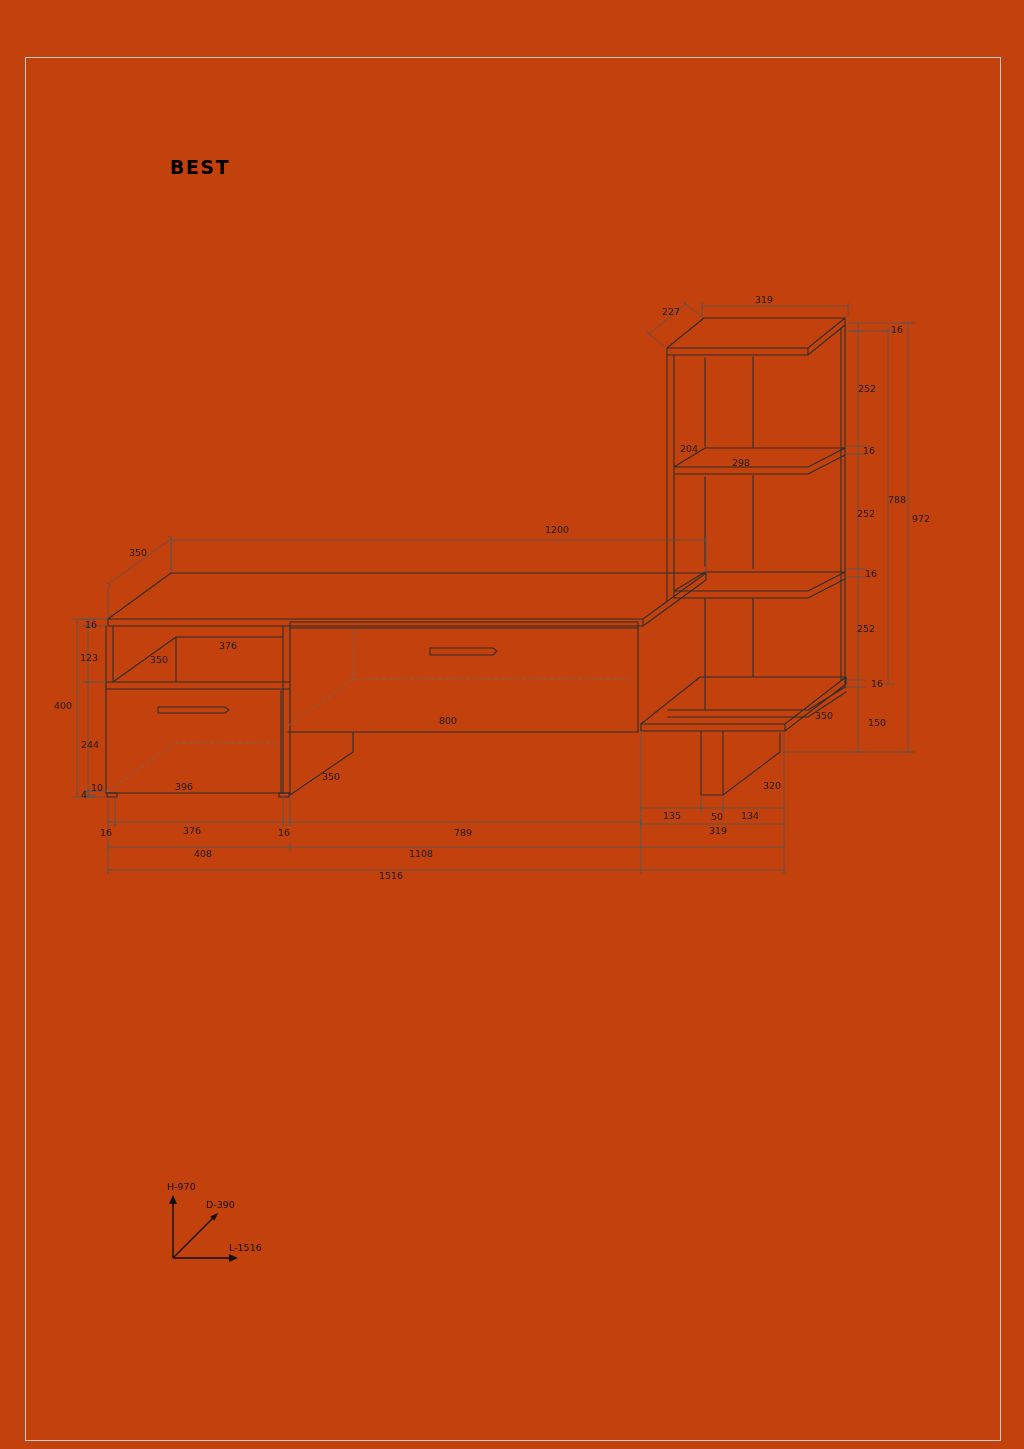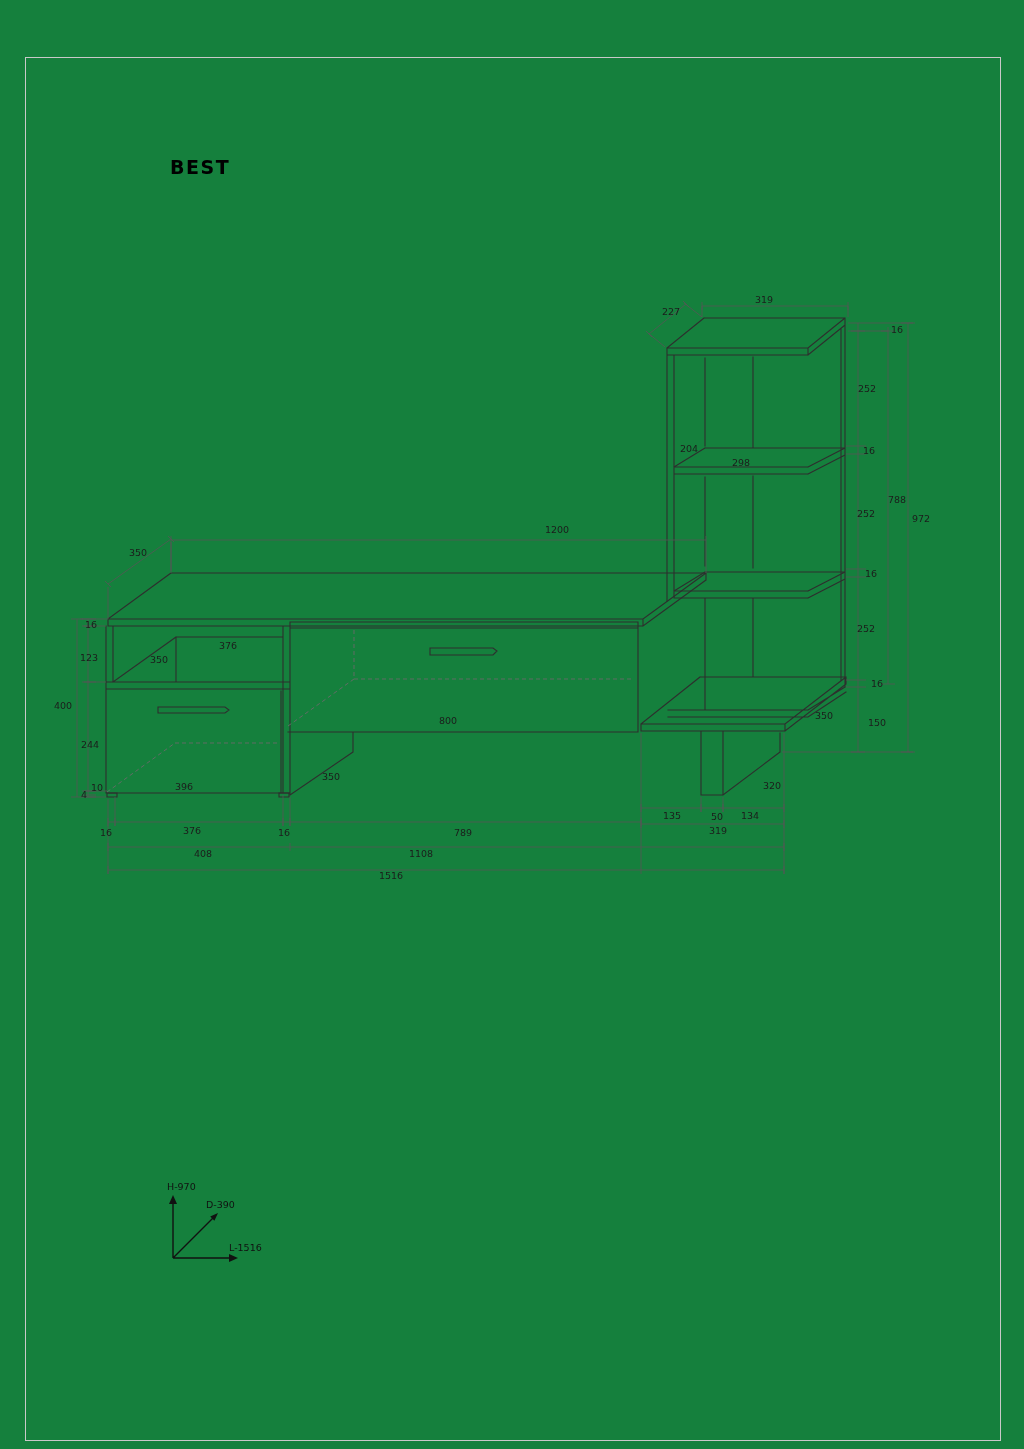--- a/index.html
+++ b/index.html
@@ -1,16 +1,16 @@
 <!DOCTYPE html>
 <html><head>
 <meta charset="utf-8">
 <style>
   html,body{margin:0;padding:0;background:#ffffff;}
-  .page{width:1024px;height:1449px;position:relative;background:#15803d;}
+  .page{width:1024px;height:1449px;position:relative;background:#c2410c;}
   svg{display:block;}
   svg text{font-family:"DejaVu Sans","Liberation Sans",sans-serif;font-size:9.5px;fill:#1c1c1c;text-anchor:middle;}
   svg text.title{font-size:19px;font-weight:bold;letter-spacing:1.5px;text-anchor:start;fill:#000;}
   svg text.axis-label{text-anchor:start;fill:#111;}
   .furniture{stroke:#2e2e2e;stroke-width:1.1;fill:none;stroke-linecap:square;}
   .hidden-edges{stroke:#6a6a6a;stroke-width:0.9;fill:none;stroke-dasharray:4,3;}
   .dims{stroke:#555;stroke-width:0.8;fill:none;}
   .triad{stroke:#111;stroke-width:1.4;fill:none;}
   .triad-head{fill:#111;stroke:none;}
   .border-rect{fill:none;stroke:#c9c9c9;stroke-width:1;}

